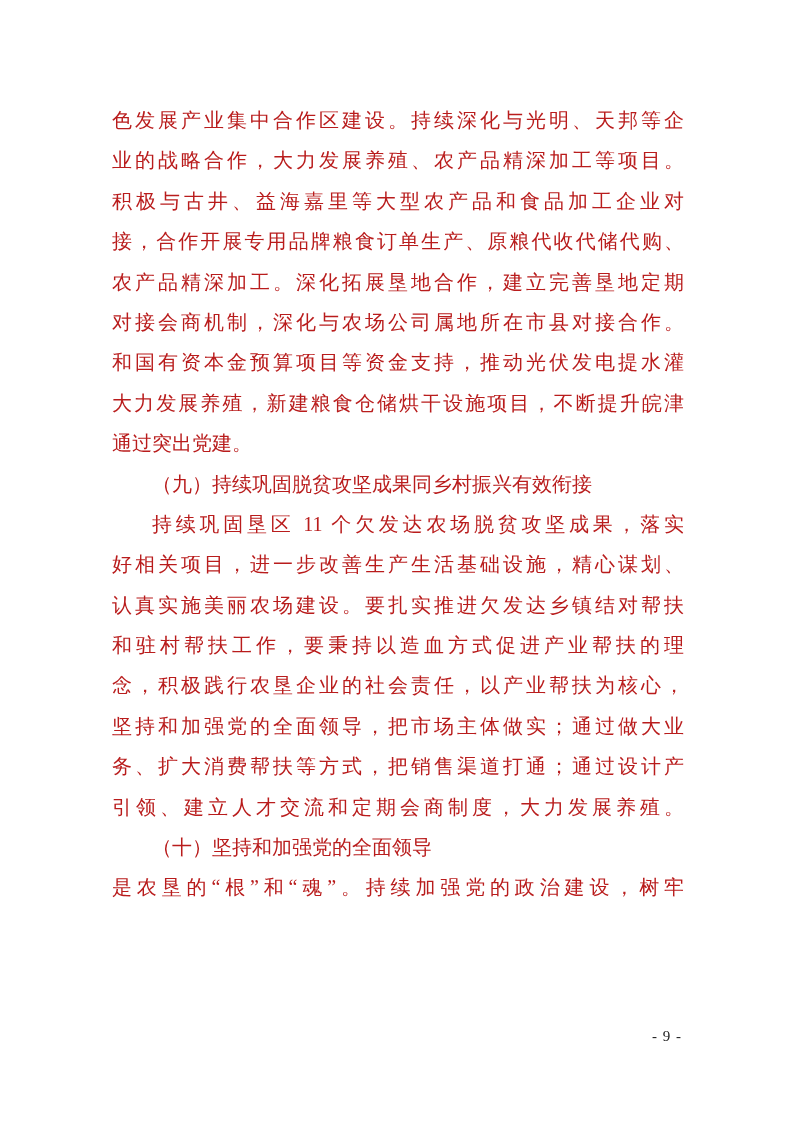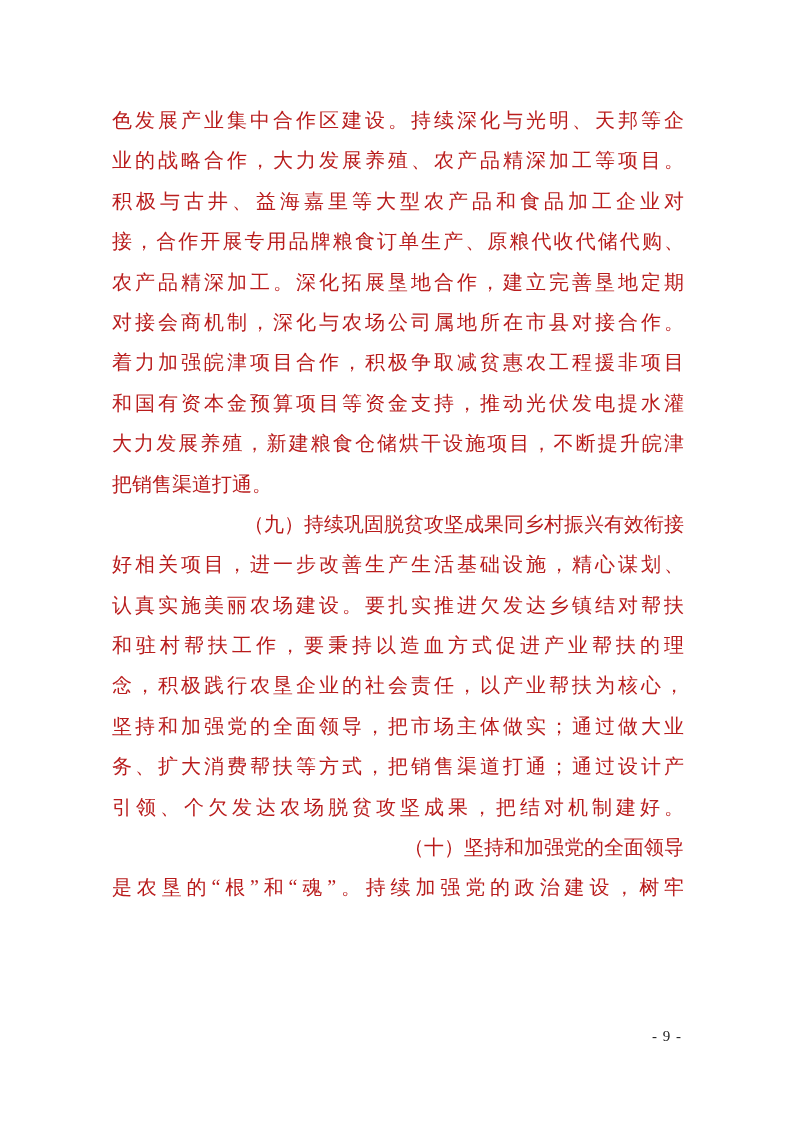--- a/index.html
+++ b/index.html
@@ -30,21 +30,20 @@
   }
   
   .j {
     text-align: justify;
     text-align-last: justify;
     text-justify: inter-character;
   }
   
   .ind {
     text-indent: 2em;
-    text-align: right;
   }
   .pagenum {
     position: absolute;
     top: 1028px;
     right: 112px;
     font-size: 15px;
     letter-spacing: 1px;
     color: #222222;
     font-family: "Liberation Serif", serif;
   }
@@ -53,30 +52,30 @@
 <body>
 
 <div class="page">
   <div class="content">
     <div class="line j">色发展产业集中合作区建设。持续深化与光明、天邦等企</div>
     <div class="line j">业的战略合作，大力发展养殖、农产品精深加工等项目。</div>
     <div class="line j">积极与古井、益海嘉里等大型农产品和食品加工企业对</div>
     <div class="line j">接，合作开展专用品牌粮食订单生产、原粮代收代储代购、</div>
     <div class="line j">农产品精深加工。深化拓展垦地合作，建立完善垦地定期</div>
     <div class="line j">对接会商机制，深化与农场公司属地所在市县对接合作。</div>
-    <div class="line j">着力加强皖津项目合作，积极争取减贫惠农工程援非项目</div>
     <div class="line j">和国有资本金预算项目等资金支持，推动光伏发电提水灌</div>
     <div class="line j">大力发展养殖，新建粮食仓储烘干设施项目，不断提升皖津</div>
-    <div class="line">把销售渠道打通。</div>
+    <div class="line">通过突出党建。</div>
     <div class="line ind">（九）持续巩固脱贫攻坚成果同乡村振兴有效衔接</div>
+    <div class="line ind j">持续巩固垦区 11 个欠发达农场脱贫攻坚成果，落实</div>
     <div class="line j">好相关项目，进一步改善生产生活基础设施，精心谋划、</div>
     <div class="line j">认真实施美丽农场建设。要扎实推进欠发达乡镇结对帮扶</div>
     <div class="line j">和驻村帮扶工作，要秉持以造血方式促进产业帮扶的理</div>
     <div class="line j">念，积极践行农垦企业的社会责任，以产业帮扶为核心，</div>
     <div class="line j">坚持和加强党的全面领导，把市场主体做实；通过做大业</div>
     <div class="line j">务、扩大消费帮扶等方式，把销售渠道打通；通过设计产</div>
-    <div class="line j">引领、个欠发达农场脱贫攻坚成果，把结对机制建好。</div>
+    <div class="line j">引领、建立人才交流和定期会商制度，大力发展养殖。</div>
     <div class="line ind">（十）坚持和加强党的全面领导</div>
     <div class="line j">是农垦的“根”和“魂”。持续加强党的政治建设，树牢</div>
   </div>
 
   <div class="pagenum">- 9 -</div>
 </div>
 
 </body></html>

